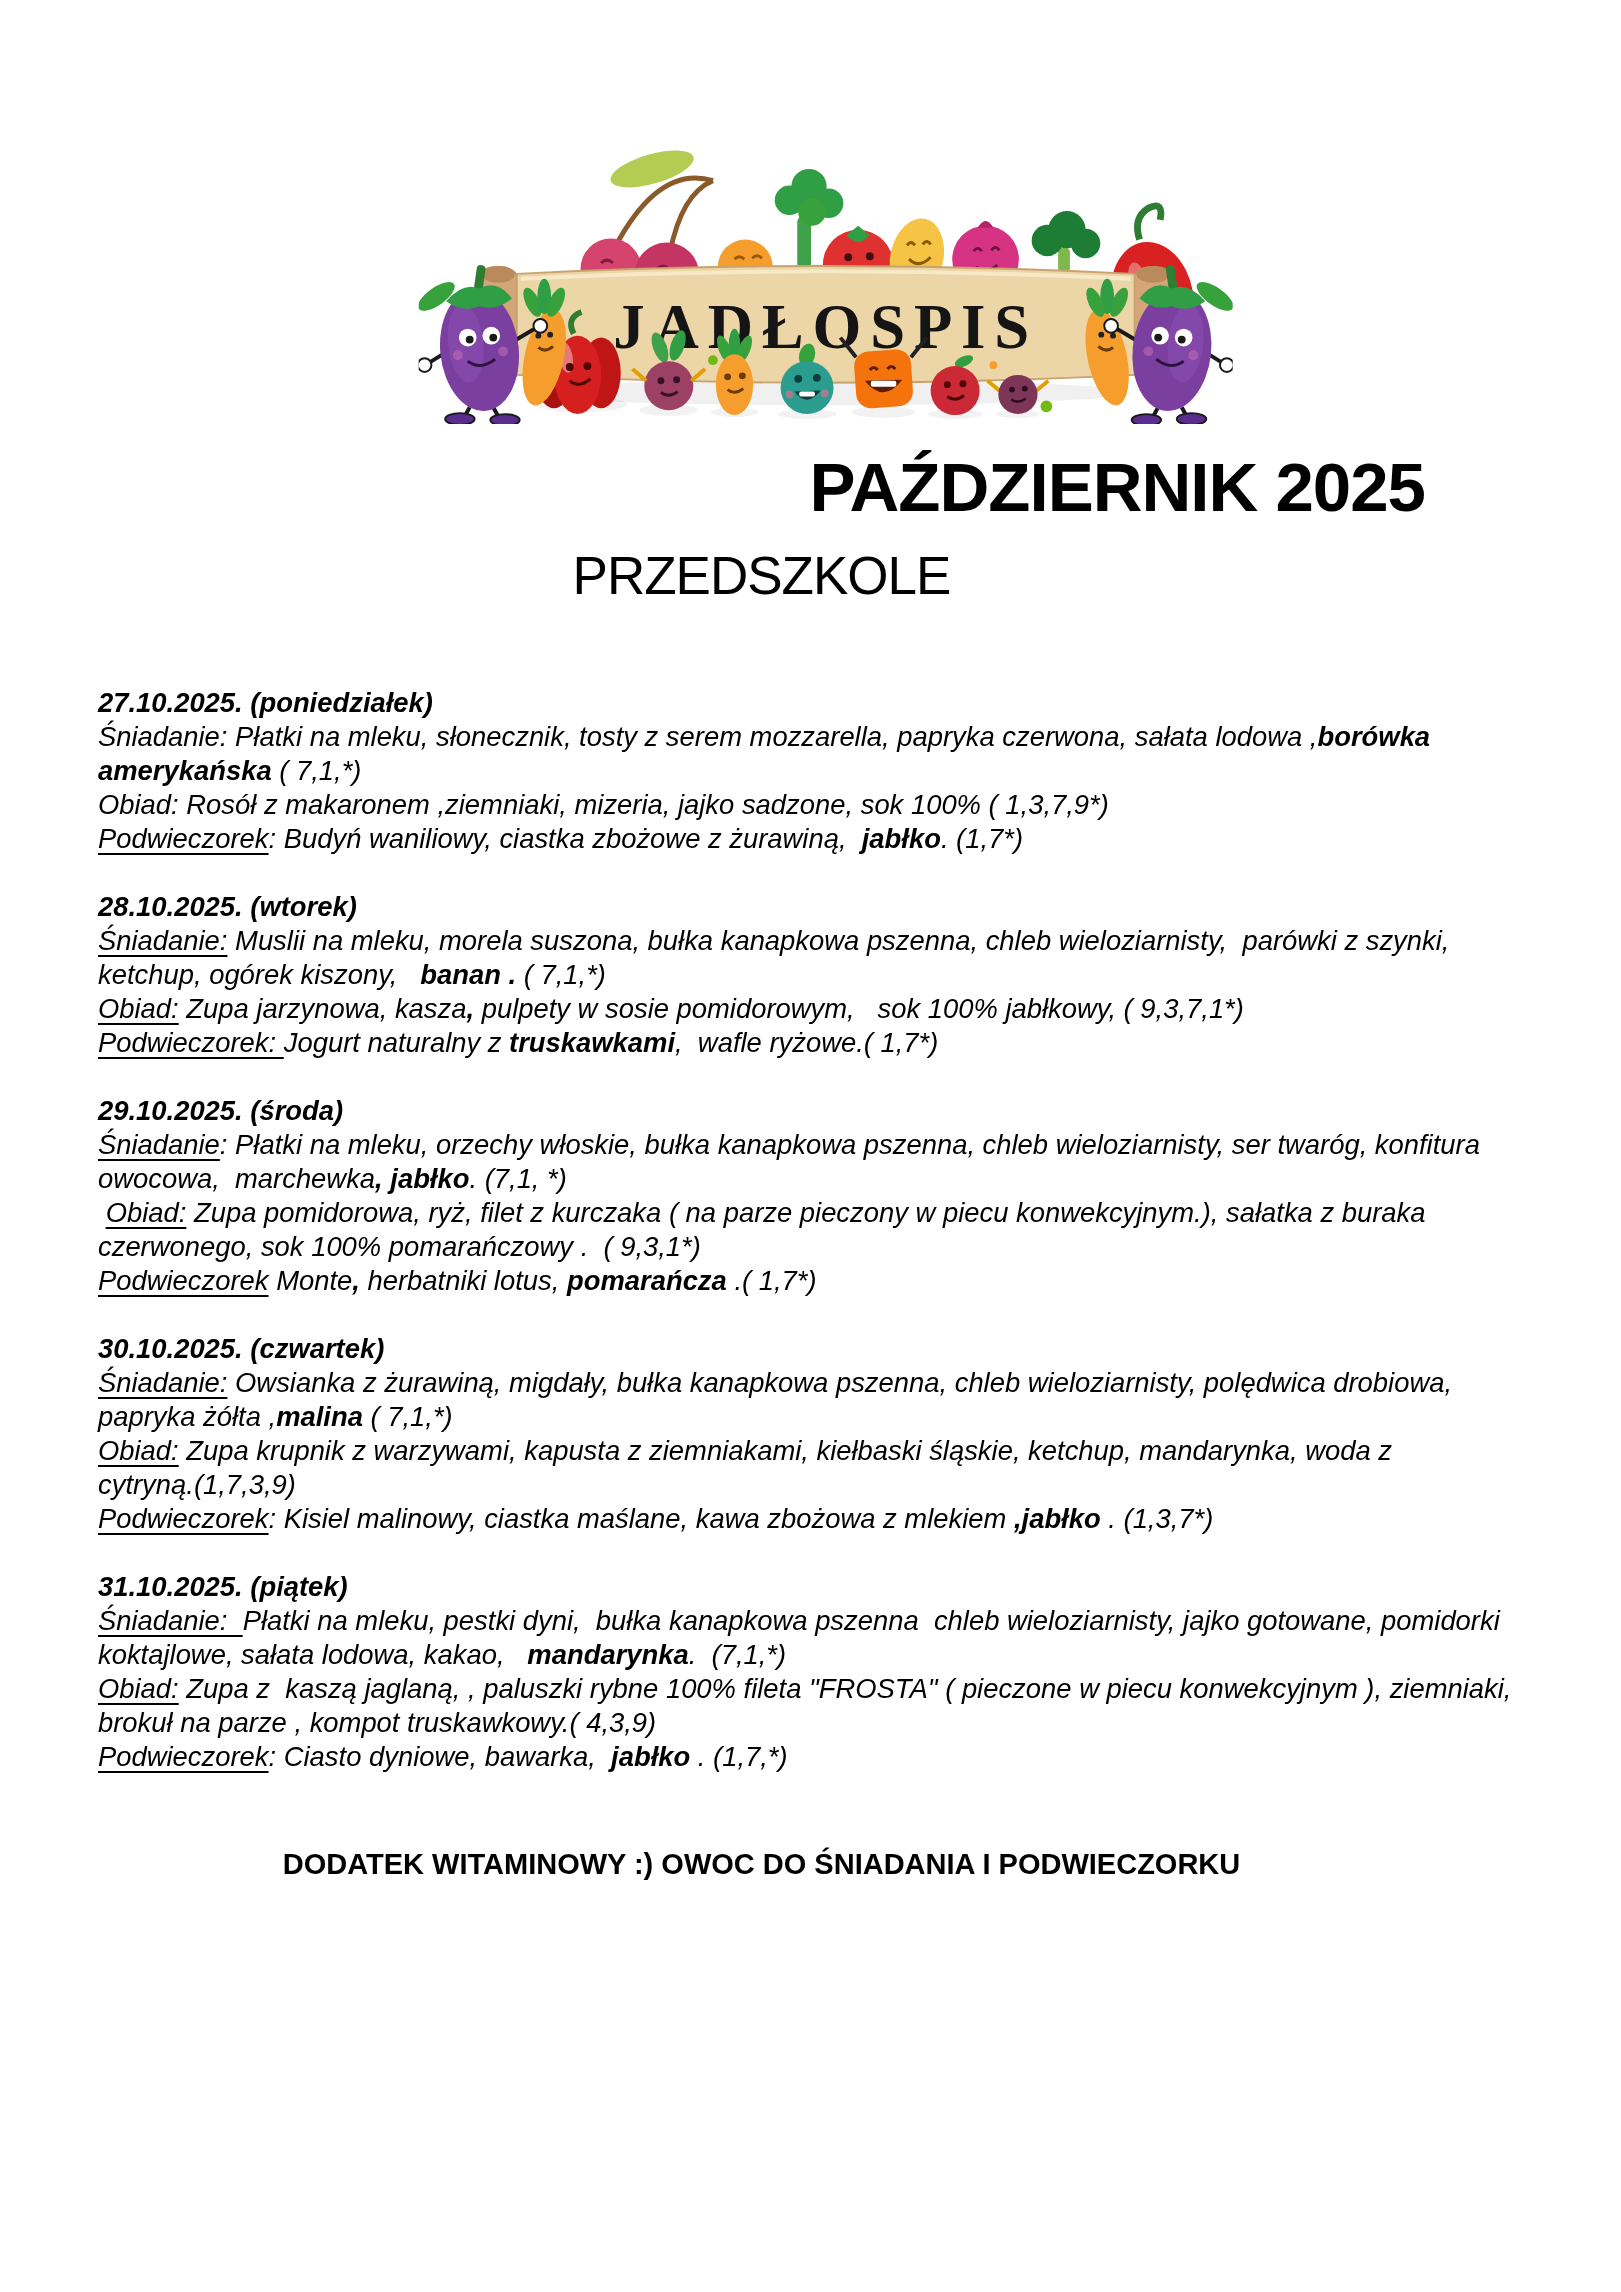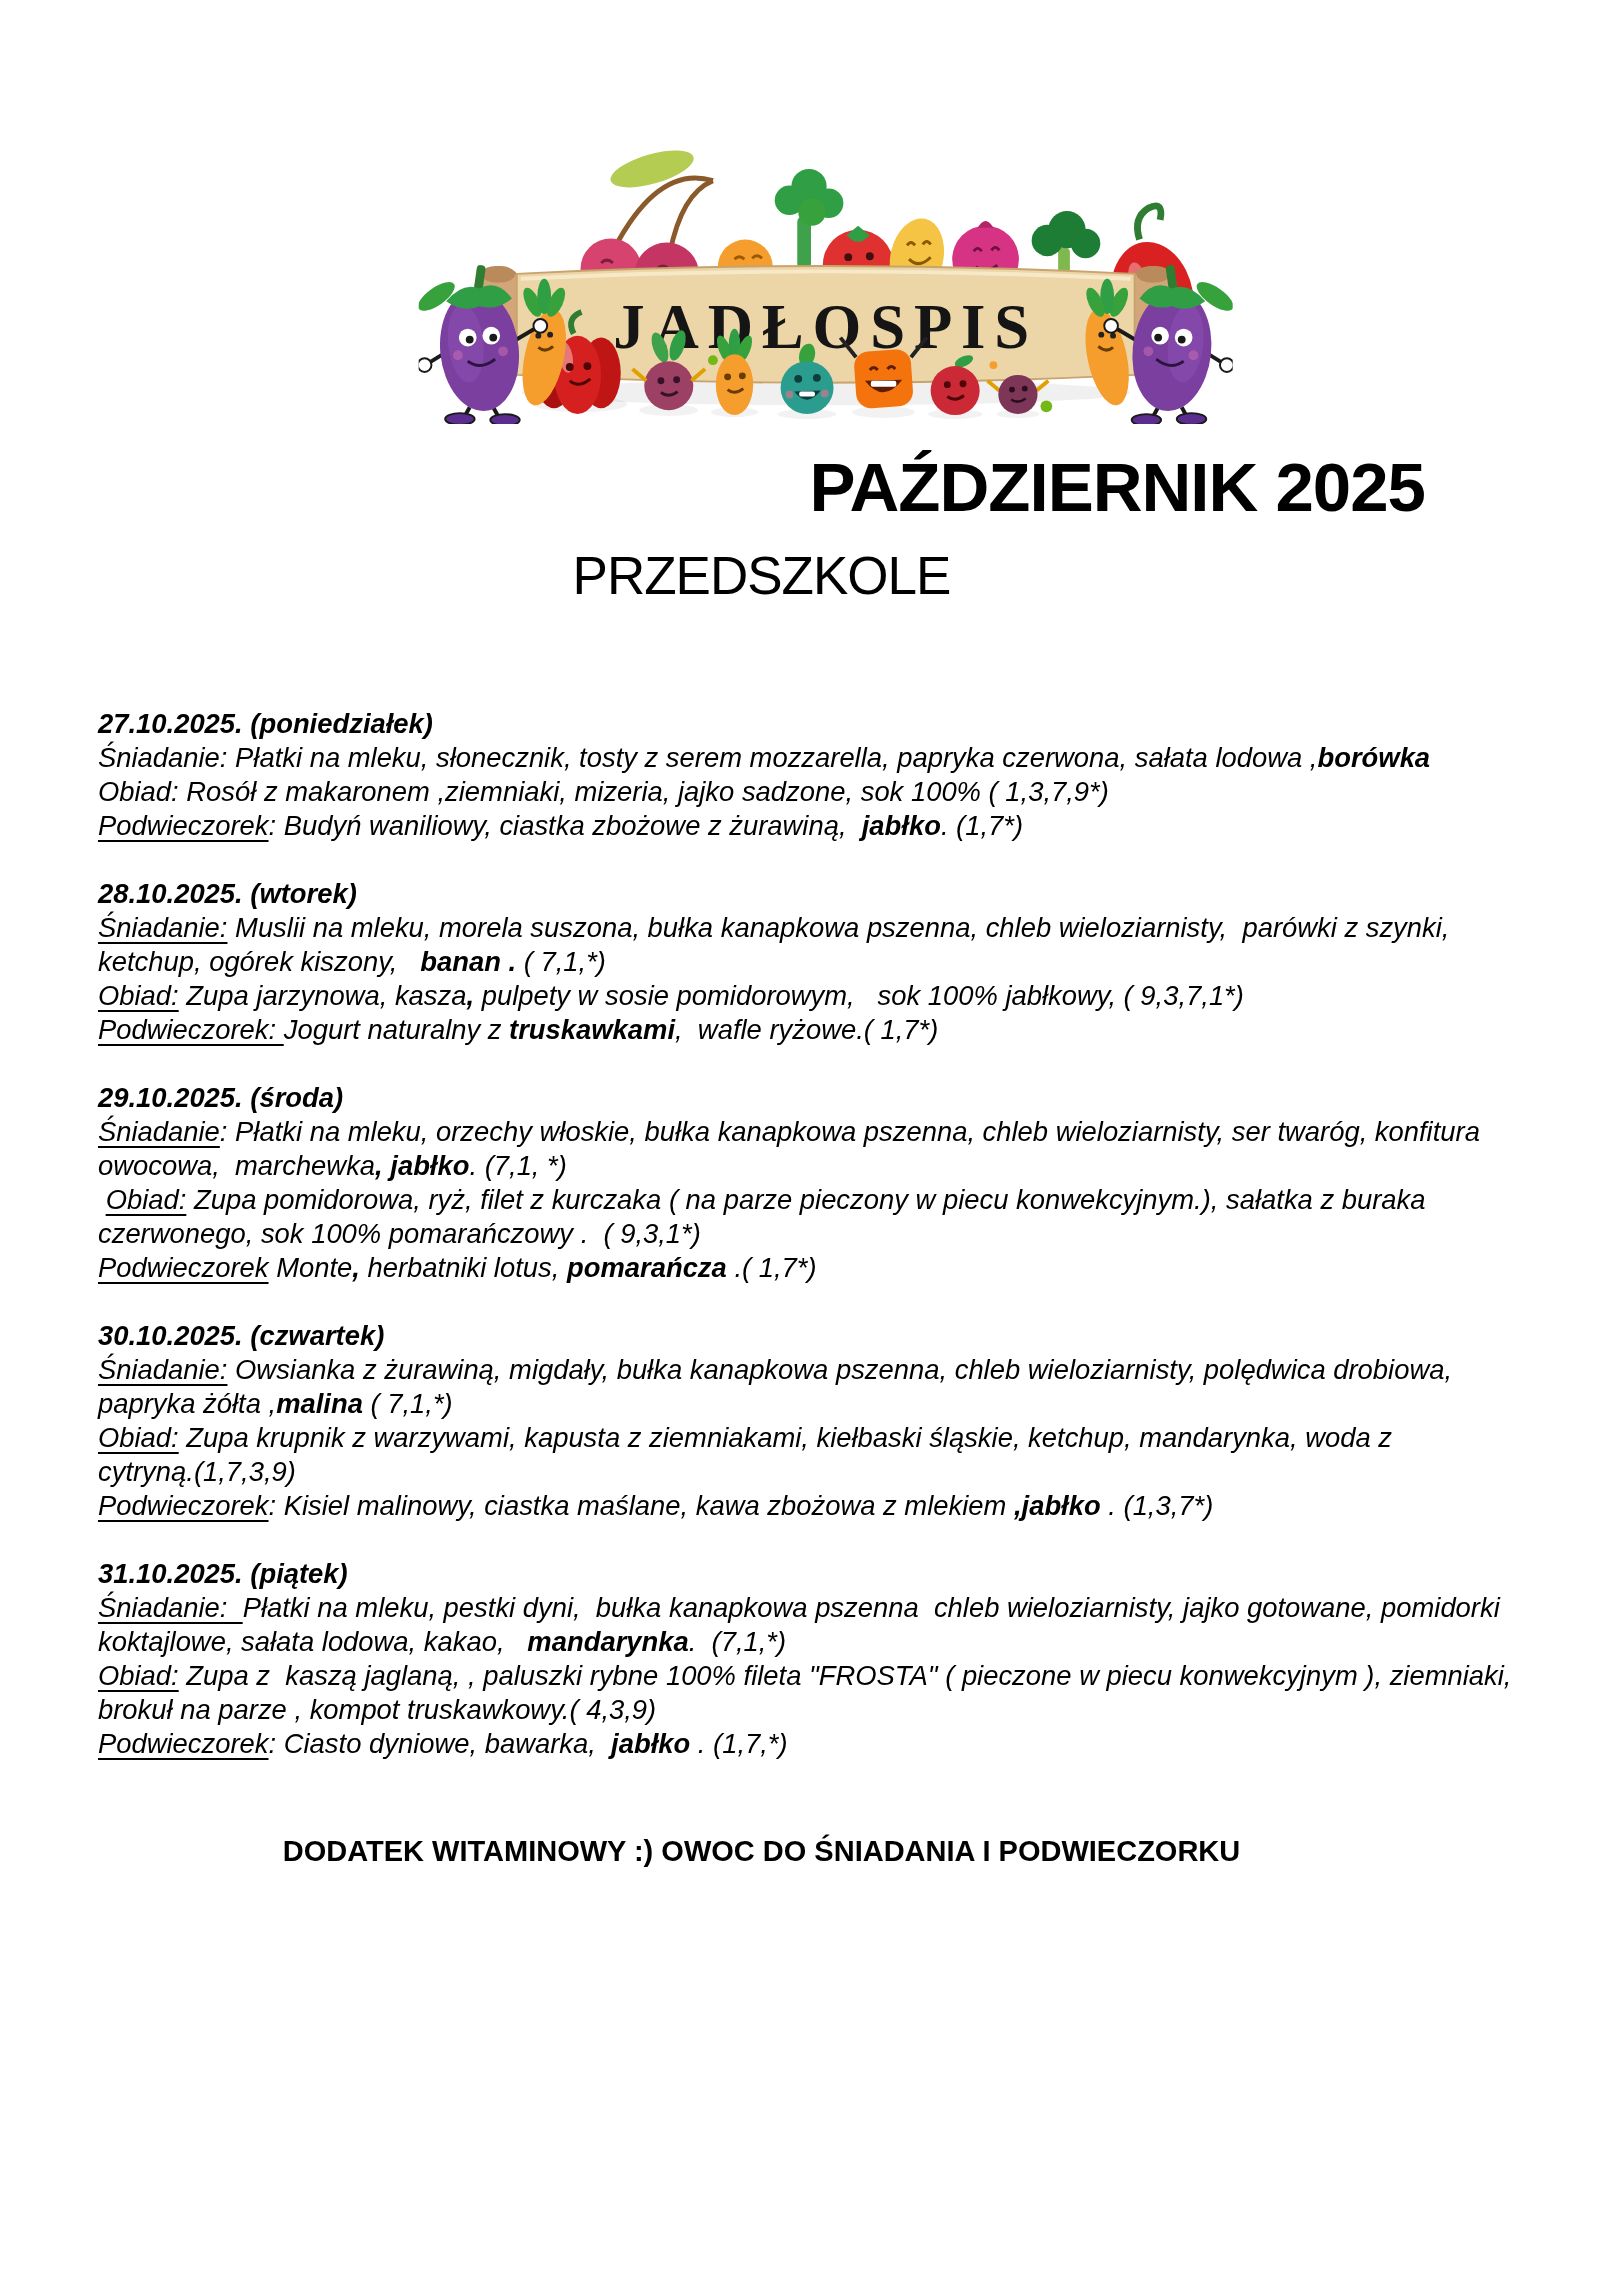--- a/index.html
+++ b/index.html
@@ -4,21 +4,21 @@
 <style>
   html,body{margin:0;padding:0;background:#ffffff;}
   body{width:1621px;height:2293px;font-family:"Liberation Sans",sans-serif;color:#000;position:relative;overflow:hidden;}
 
   .banner{width:100%;display:flex;justify-content:center;padding-top:110px;transform:translateX(14.7px);}
 
   .title-col{width:1327px;margin-left:98px;text-align:center;}
   h1.page-title{margin:29px 0 0 0;font-size:69px;line-height:1.0;font-weight:bold;letter-spacing:-1px;text-align:right;}
   h2.page-subtitle{margin:27.4px 0 0 0;font-size:53px;line-height:1.0;font-weight:normal;letter-spacing:-1px;}
 
-  .menu{margin:105px 0 0 98px;width:1470px;}
+  .menu{margin:84px 0 0 98px;width:1470px;}
   .day{margin:0 0 34px 0;}
   .day-heading{margin:0;font-size:27.4px;line-height:34px;font-weight:bold;font-style:italic;white-space:pre;}
   .menu-line{margin:0;font-size:27.4px;line-height:34px;font-style:italic;white-space:pre;}
   .menu-line .b{font-weight:bold;}
   .menu-line .u{text-decoration:underline;text-decoration-thickness:2px;text-underline-offset:4.9px;}
 
   .footer{width:1327px;margin:72px 0 0 98px;text-align:center;font-weight:bold;font-size:29px;line-height:36px;}
   .footer .l2{position:relative;left:-83px;}
 
   svg text.scroll-text{font-family:"Liberation Serif",serif;}
@@ -220,20 +220,21 @@
 
   <div class="title-col">
     <h1 class="page-title">PAŹDZIERNIK 2025</h1>
     <h2 class="page-subtitle">PRZEDSZKOLE</h2>
   </div>
 
   <div class="menu">
       <section class="day">
         <p class="day-heading">27.10.2025. (poniedziałek)</p>
         <p class="menu-line"><span>Śniadanie: Płatki na mleku, słonecznik, tosty z serem mozzarella, papryka czerwona, sałata lodowa ,</span><span class="b">borówka</span></p>
+        <p class="menu-line"><span class="b">amerykańska</span><span> ( 7,1,*)</span></p>
         <p class="menu-line"><span>Obiad: Rosół z makaronem ,ziemniaki, mizeria, jajko sadzone, sok 100% ( 1,3,7,9*)</span></p>
         <p class="menu-line"><span class="u">Podwieczorek</span><span>: Budyń waniliowy, ciastka zbożowe z żurawiną,  </span><span class="b">jabłko</span><span>. (1,7*)</span></p>
       </section>
       <section class="day">
         <p class="day-heading">28.10.2025. (wtorek)</p>
         <p class="menu-line"><span class="u">Śniadanie:</span><span> Muslii na mleku, morela suszona, bułka kanapkowa pszenna, chleb wieloziarnisty,  parówki z szynki,</span></p>
         <p class="menu-line"><span>ketchup, ogórek kiszony,   </span><span class="b">banan .</span><span> ( 7,1,*)</span></p>
         <p class="menu-line"><span class="u">Obiad:</span><span> Zupa jarzynowa, kasza</span><span class="b">,</span><span> pulpety w sosie pomidorowym,   sok 100% jabłkowy, ( 9,3,7,1*)</span></p>
         <p class="menu-line"><span class="u">Podwieczorek: </span><span>Jogurt naturalny z </span><span class="b">truskawkami</span><span>,  wafle ryżowe.( 1,7*)</span></p>
       </section>

